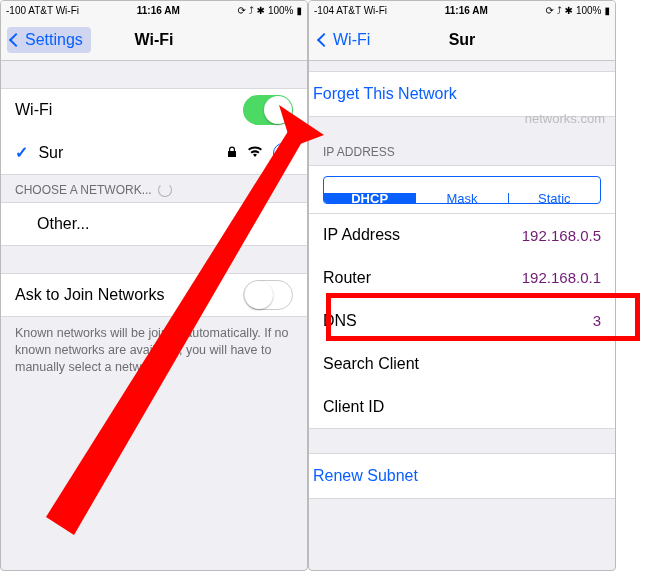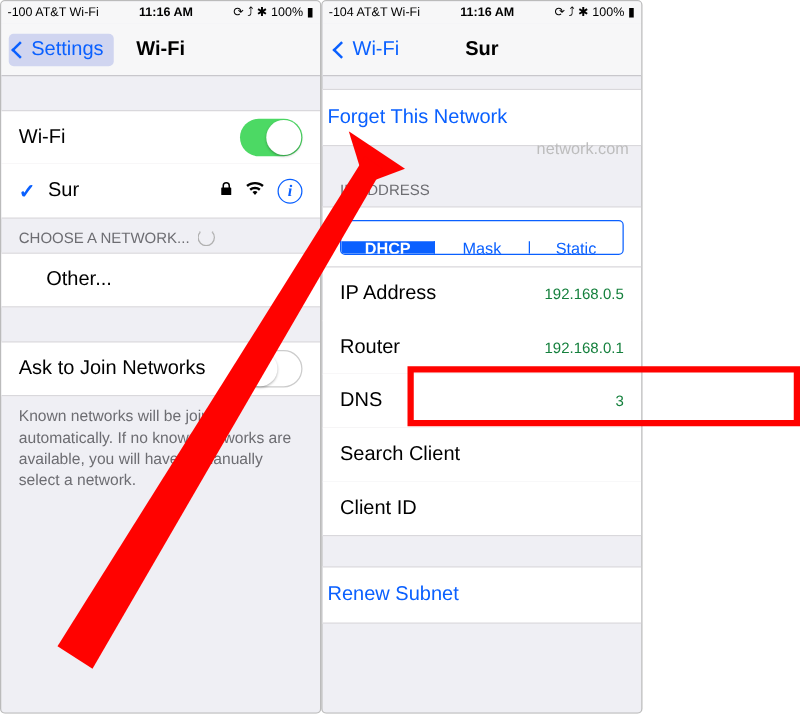--- a/index.html
+++ b/index.html
@@ -1,31 +1,31 @@
 <!DOCTYPE html>
 <html><head>
 <meta charset="utf-8">
 <style>
   * { box-sizing: border-box; margin: 0; padding: 0; font-family: -apple-system, "Helvetica Neue", Arial, sans-serif; }
   body { background: #fff; width: 645px; height: 571px; overflow: hidden; position: relative; }
-  .screens { display: flex; width: 514px; height: 571px; }
+  .screens { display: flex; width: 616px; height: 571px; }
   .screen { width: 322px; height: 571px; background: #efeff4; border: 1px solid #bbb; border-radius: 4px; margin-right: 0px; overflow: hidden; position: relative; }
   .screen.right { width: 322px; }
   .statusbar { height: 18px; background: #f7f7f8; font-size: 10px; color: #000; display: flex; align-items: center; justify-content: space-between; padding: 0 5px; }
   .statusbar .left { display: flex; align-items: center; gap: 3px; }
   .statusbar .right { display: flex; align-items: center; gap: 3px; }
   .navbar { height: 42px; background: #f7f7f8; border-bottom: 1px solid #c8c7cc; position: relative; display:flex; align-items:center; justify-content:center; }
   .navbar .back { position:absolute; left:6px; top:8px; background:#d0d5f0; border-radius:4px; padding:4px 8px 4px 4px; color:#0a60ff; font-size:16px; display:flex; align-items:center; }
   .navbar .back.plain { background:transparent; }
   .navbar .back .chev { display:inline-block; width:10px; height:10px; border-left:2px solid #0a60ff; border-bottom:2px solid #0a60ff; transform:rotate(45deg); margin-right:4px; }
   .navbar .title { font-size:16px; font-weight:600; }
   .section-gap { height: 28px; }
   .row { background:#fff; border-bottom:1px solid #d9d8dc; border-top:1px solid #d9d8dc; height:44px; display:flex; align-items:center; padding:0 14px; font-size:16px; justify-content:space-between; margin-top:-1px; }
   .row .label { display:flex; align-items:center; gap:10px; }
-  .row .value { color:#15803d; font-size:12px; }
+  .row .value { color:#701a75; font-size:15px; }
   .row.noborder-top { border-top:none; }
   .toggle { width:50px; height:30px; border-radius:15px; background:#4cd964; position:relative; }
   .toggle .knob { width:28px; height:28px; background:#fff; border-radius:50%; position:absolute; right:1px; top:1px; box-shadow:0 1px 2px rgba(0,0,0,0.3); }
   .toggle.off { background:#fff; border:1px solid #ccc; }
   .toggle.off .knob { left:1px; right:auto; top:0px; }
   .check { color:#0a60ff; font-size:16px; font-weight:bold; }
   .wifi-icon { display:inline-block; }
   .wifi-icon svg { width:16px; height:12px; }
   .lock-icon svg { width:10px; height:12px; }
   .info-icon { width:20px; height:20px; border:1.5px solid #0a60ff; border-radius:50%; display:inline-flex; align-items:center; justify-content:center; color:#0a60ff; font-style:italic; font-family:Georgia,serif; font-size:13px; font-weight:bold; }
@@ -129,21 +129,21 @@
         <span>Wi-Fi</span>
       </div>
       <div class="title">Sur</div>
     </div>
 
     <div class="link-row" style="border-top:1px solid #d9d8dc; margin-top:10px;">
       <span>Forget This Network</span>
     </div>
 
     <div style="height:20px;"></div>
-    <div class="watermark">network.com</div>
+    <div class="watermark">networks.com</div>
     <div class="header-small">IP ADDRESS</div>
 
     <div style="background:#fff; padding:10px 0 6px; border-top:1px solid #d9d8dc;">
       <div class="seg">
         <div class="segbtn active">DHCP</div>
         <div class="segbtn">Mask</div>
         <div class="segbtn">Static</div>
       </div>
     </div>
 

